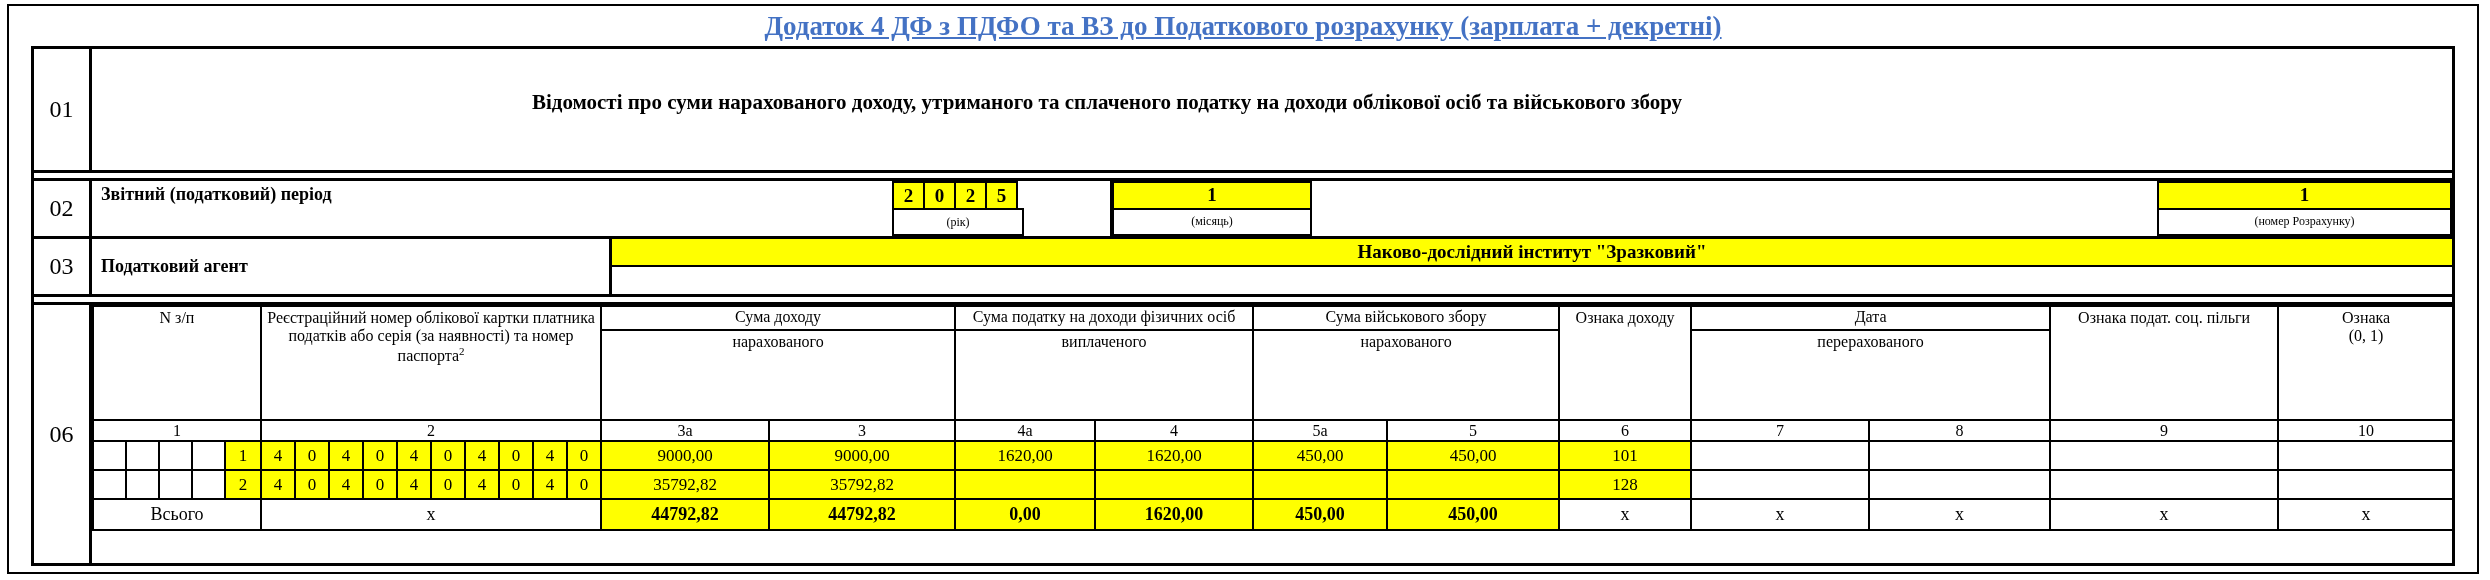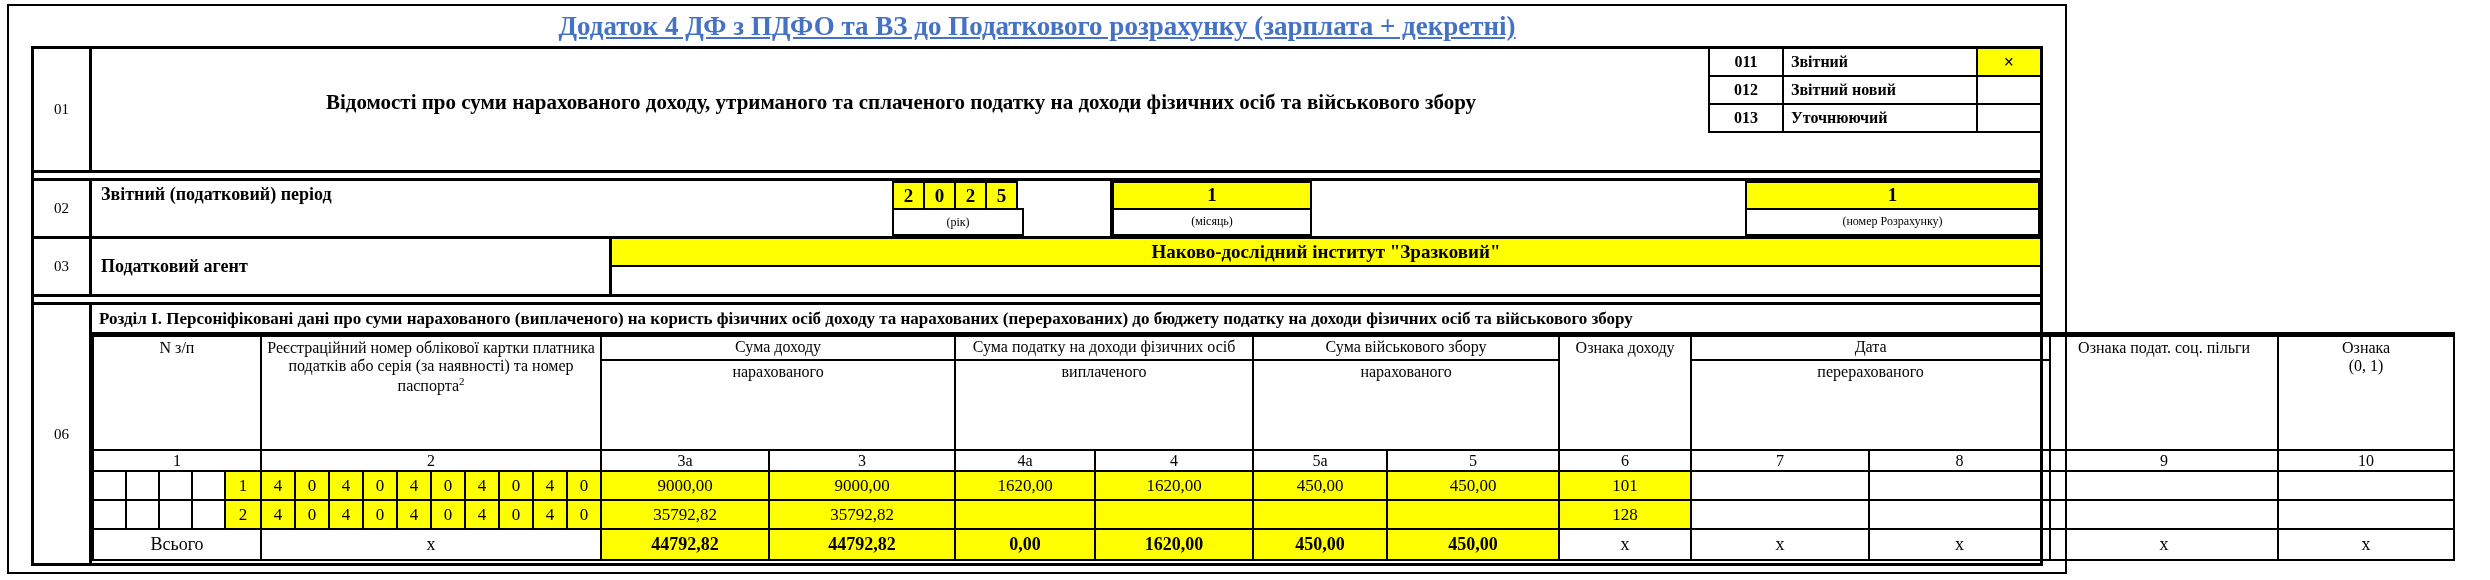--- a/index.html
+++ b/index.html
@@ -1,22 +1,22 @@
 <!DOCTYPE html>
 <html><head>
 <meta charset="utf-8">
 <style>
   * { box-sizing: border-box; margin:0; padding:0; }
   html,body { width:2490px; height:580px; background:#fff; font-family:"Liberation Serif", serif; color:#000; }
-  .page { position:absolute; top:4px; left:7px; width:2060px; height:570px; border:2px solid #000; background:#fff; }
+  .page { position:absolute; top:4px; left:7px; width:2472px; height:570px; border:2px solid #000; background:#fff; }
   .title { text-align:center; color:#4472C4; font-weight:bold; font-size:27px; padding-top:5px; height:40px; text-decoration:underline; }
   .formbox { margin:0 22px; border:3px solid #000; }
 
   
-  .codecell { width:58px; border-right:3px solid #000; display:flex; align-items:center; justify-content:center; font-size:15px; flex:none; }
+  .codecell { width:58px; border-right:3px solid #000; display:flex; align-items:center; justify-content:center; font-size:24px; flex:none; }
   .y { background:#ffff00; }
 
   
   .box01 { position:relative; display:flex; height:124px; border-bottom:3px solid #000; }
   .main01 { flex:1; display:flex; align-items:center; justify-content:center; padding:0 360px 14px 30px; }
   .main01 span { font-weight:bold; font-size:21px; text-align:center; }
   .mini { position:absolute; top:0; right:0; width:332px; border-left:2px solid #000; }
   .minirow { display:flex; height:28px; border-bottom:2px solid #000; font-size:16px; }
   .minicode { width:74px; border-right:2px solid #000; display:flex; align-items:center; justify-content:center; font-weight:bold; }
   .minilabel { flex:1; display:flex; align-items:center; padding-left:7px; font-weight:bold; }
@@ -66,38 +66,21 @@
 <body>
 
 <div class="page">
   <div class="title">Додаток 4 ДФ з ПДФО та ВЗ до Податкового розрахунку (зарплата + декретні)</div>
 
   <div class="formbox">
 
     <div class="box01">
       <div class="codecell">01</div>
       <div class="main01">
-        <span>Відомості про суми нарахованого доходу, утриманого та сплаченого податку на доходи фізичних осіб та військового збору</span>
-      </div>
-      <div class="mini">
-        <div class="minirow">
-          <div class="minicode">011</div>
-          <div class="minilabel">Звітний</div>
-          <div class="minimark y">×</div>
-        </div>
-        <div class="minirow">
-          <div class="minicode">012</div>
-          <div class="minilabel">Звітний новий</div>
-          <div class="minimark"></div>
-        </div>
-        <div class="minirow">
-          <div class="minicode">013</div>
-          <div class="minilabel">Уточнюючий</div>
-          <div class="minimark"></div>
-        </div>
+        <span>Відомості про суми нарахованого доходу, утриманого та сплаченого податку на доходи облікової осіб та військового збору</span>
       </div>
     </div>
 
     <div class="sep"></div>
 
     <div class="row02">
       <div class="codecell">02</div>
       <div class="r02label">Звітний (податковий) період</div>
       <div class="vblock w132">
         <div class="digits">
@@ -127,21 +110,20 @@
         <div class="agentbar y">Наково-дослідний інститут "Зразковий"</div>
         <div class="agentblank"></div>
       </div>
     </div>
 
     <div class="sep"></div>
 
     <div class="sect06">
       <div class="codecell">06</div>
       <div class="s06right">
-        <div class="secttitle">Розділ І. Персоніфіковані дані про суми нарахованого (виплаченого) на користь фізичних осіб доходу та нарахованих (перерахованих) до бюджету податку на доходи фізичних осіб та військового збору</div>
 
         <table class="grid">
           <colgroup>
             <col style="width:33px">
               <col style="width:33px">
               <col style="width:33px">
               <col style="width:33px">
               <col style="width:36px">
             <col style="width:34px">
               <col style="width:34px">

